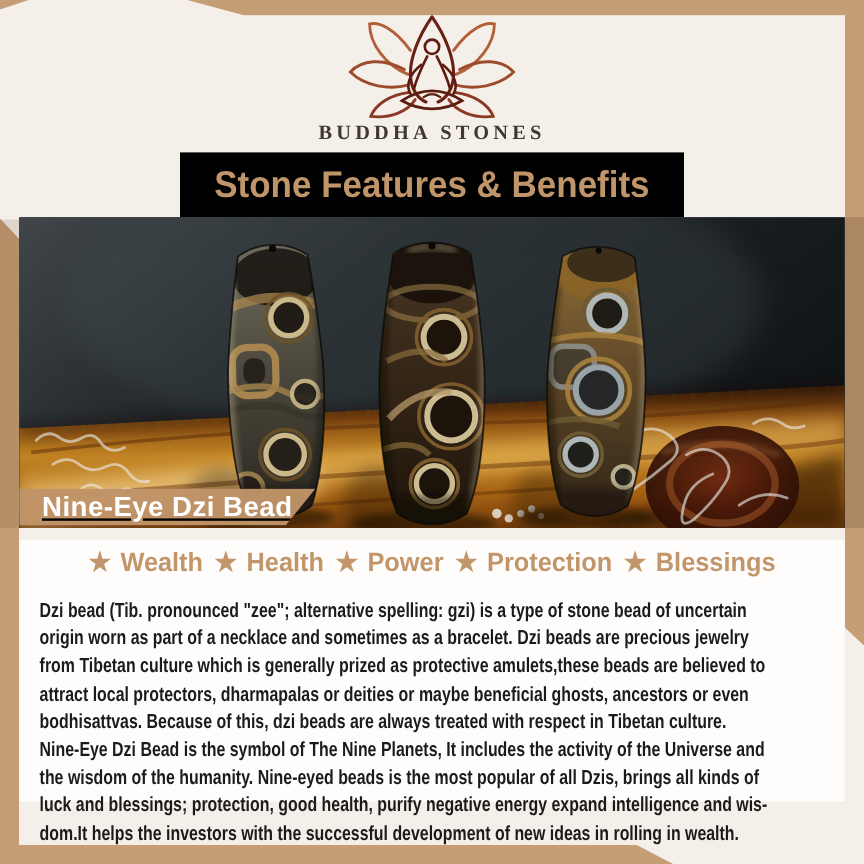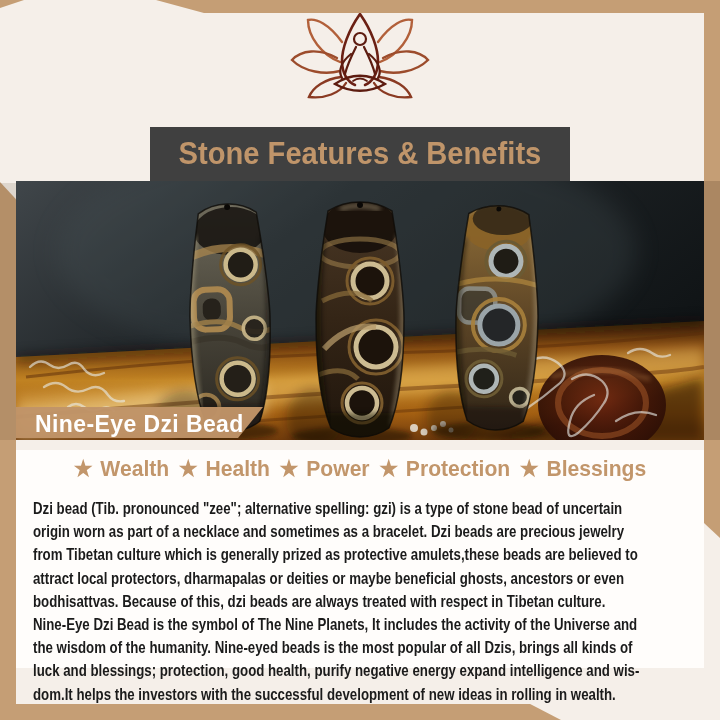--- a/index.html
+++ b/index.html
@@ -4,30 +4,30 @@
 <style>
   html,body{margin:0;padding:0;background:#ffffff;}
   .canvas{position:relative;width:720px;height:720px;overflow:hidden;background:#f5efe9;
           font-family:"Liberation Sans",sans-serif;}
   
   .logo-wrap{position:absolute;left:285px;top:10px;width:150px;height:94px;}
   .brand-name{position:absolute;left:0;top:101px;width:720px;text-align:center;
               font-family:"Liberation Serif",serif;font-size:17px;font-weight:600;
               letter-spacing:3.5px;color:#3f3733;}
   
-  .banner{position:absolute;left:150px;top:127px;width:420px;height:54px;background:#404040;
+  .banner{position:absolute;left:150px;top:127px;width:420px;height:54px;background:#000000;
           display:flex;align-items:center;justify-content:center;}
   .banner-title{font-size:31px;font-weight:bold;color:#c0956a;letter-spacing:0px;
                 transform:scaleX(.94);white-space:nowrap;}
   
   .photo{position:absolute;left:16px;top:181px;width:688px;height:259px;overflow:hidden;background:#1b2023;}
   .photo-label{position:absolute;left:16px;top:407px;width:247px;height:31px;
                background:rgba(192,148,104,.97);
                clip-path:polygon(0 0,100% 0,calc(100% - 25px) 100%,0 100%);
-               display:flex;align-items:flex-end;padding-left:19px;box-sizing:border-box;}
+               display:flex;align-items:center;padding-left:19px;box-sizing:border-box;text-decoration:underline;}
   .photo-label span{font-size:23px;font-weight:bold;color:#ffffff;letter-spacing:.4px;white-space:nowrap;}
   
   .accent{position:absolute;background:#c59e75;}
   .accent-top{left:156px;top:0;width:564px;height:13px;clip-path:polygon(0 0,100% 0,100% 100%,8.5% 100%);}
   .accent-corner{left:0;top:0;width:24px;height:8px;clip-path:polygon(0 0,100% 0,0 100%);}
   .accent-right{left:704px;top:0;width:16px;height:538px;clip-path:polygon(0 0,100% 0,100% 100%,0 97.2%);}
   .accent-left{left:0;top:182px;width:16px;height:538px;clip-path:polygon(0 0,100% 3.2%,100% 100%,0 100%);}
   .accent-bottom{left:0;top:704px;width:561px;height:16px;clip-path:polygon(0 0,94.5% 0,100% 100%,0 100%);}
   .shade{position:absolute;background:rgba(70,45,25,.2);}
   .shade-right{left:704px;top:181px;width:16px;height:259px;}
@@ -62,20 +62,21 @@
         <path d="M75 4 C63 21 57 39 57 51 C57 64 63 72 70 75 M75 4 C87 21 93 39 93 51 C93 64 87 72 80 75" stroke="#6b2014" stroke-width="2.6"></path>
 
         <circle cx="75" cy="29" r="6" stroke="#5d1c10" stroke-width="2.2"></circle>
         <path d="M71 37 C66 47 62 56 60 64 M79 37 C84 47 88 56 90 64" stroke="#5d1c10" stroke-width="2.2"></path>
         <path d="M66 44 C56 52 53 61 57 68 M84 44 C94 52 97 61 93 68" stroke="#5d1c10" stroke-width="2.2"></path>
         <path d="M50 74 C66 63 84 63 100 74 C84 83 66 83 50 74 Z" stroke="#5d1c10" stroke-width="2.4"></path>
         <path d="M68 71 Q75 66 82 71" stroke="#5d1c10" stroke-width="1.8"></path>
       </g>
     </svg>
   </div>
+  <div class="brand-name">BUDDHA STONES</div>
 
   <div class="banner">
     <div class="banner-title">Stone Features &amp; Benefits</div>
   </div>
 
   <div class="photo">
     <svg width="688" height="259" viewBox="0 0 688 259">
       <defs>
         <linearGradient id="bgG" x1="0" y1="0" x2="1" y2="0.5">
           <stop offset="0" stop-color="#40464a"></stop>

